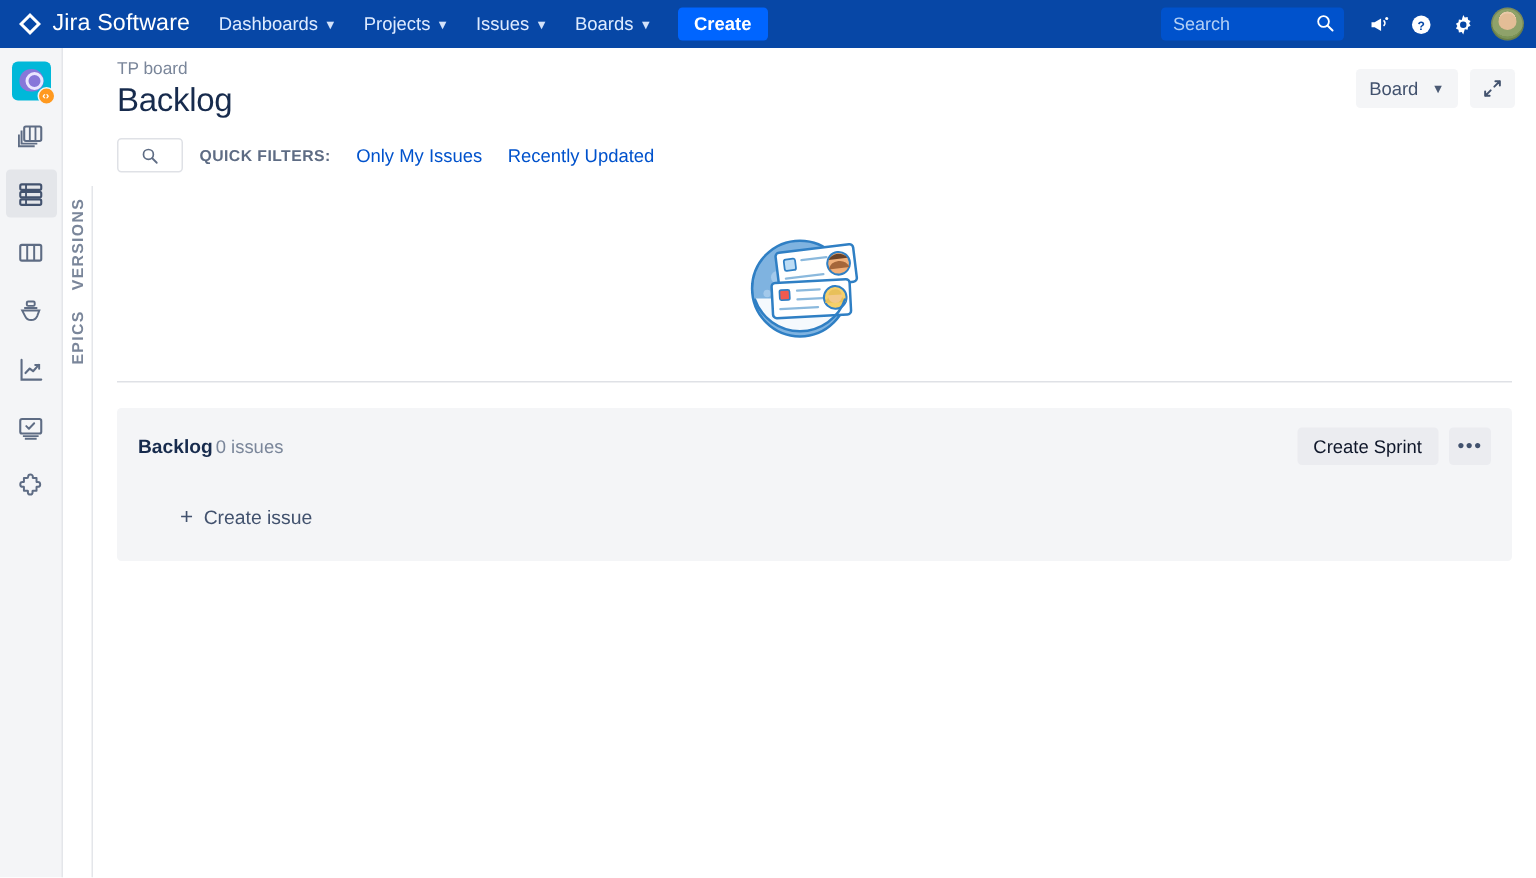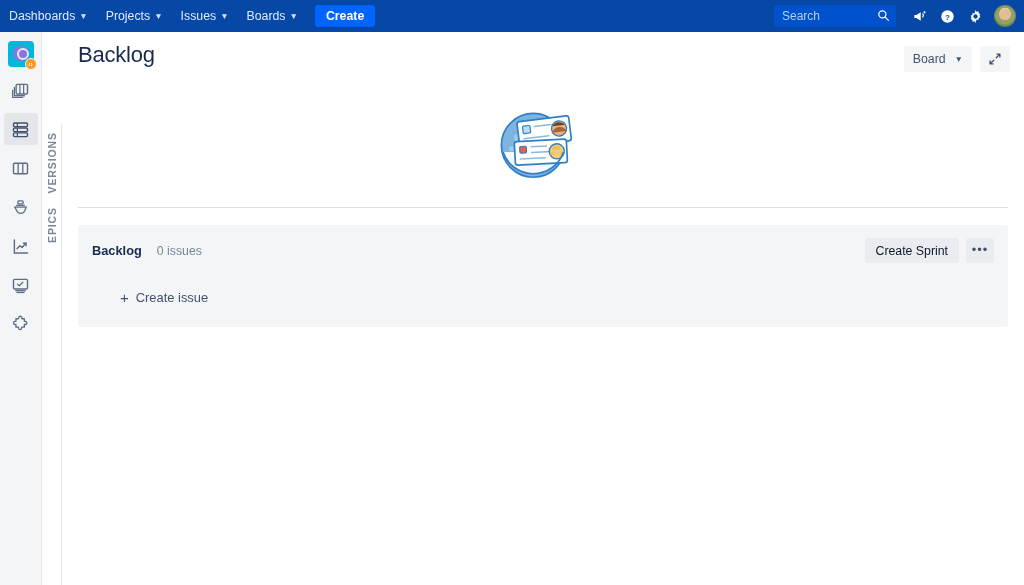--- a/index.html
+++ b/index.html
@@ -147,21 +147,21 @@
 
   .divider { height: 1px; background: #DFE1E6; margin: 23px 16px 0 16px; }
 
   
   .backlog-panel {
     margin: 17px 16px 0 16px; background: #F4F5F7; border-radius: 3px;
     padding: 13px 14px 22px 14px; position: relative; min-height: 93px;
   }
   .backlog-head { display: flex; align-items: center; }
   .backlog-title { font-size: 12.8px; font-weight: 700; color: #172B4D; }
-  .backlog-count { font-size: 12.3px; color: #7A869A; margin-left: 15px; }
+  .backlog-count { font-size: 12.3px; color: #7A869A; margin-left: 2px; }
   .backlog-actions { margin-left: auto; display: flex; align-items: center; gap: 7px; }
   .sprint-btn {
     background: #EBECF0; border: none; border-radius: 3px; height: 25px; padding: 0 11px;
     font-size: 12.3px; color: #0f172a; cursor: pointer; font-family: inherit;
   }
   .dots-btn {
     background: #EBECF0; border: none; border-radius: 3px; width: 28px; height: 25px;
     display: flex; align-items: center; justify-content: center; cursor: pointer;
     color: #42526E; font-size: 13px; letter-spacing: 1px; line-height: 1; padding-bottom: 3px;
   }
@@ -175,20 +175,27 @@
   .scrollbar {
     position: absolute; right: 0; top: 32px; width: 11px; height: 553px; background: #fff;
   }
 </style>
 </head>
 <body>
 
 <div class="app">
 
   <div class="topnav">
+    <div class="brand">
+      <svg class="brand-mark" viewBox="0 0 24 24">
+        <polygon points="12,1 23,12 12,23 1,12" fill="#fff"></polygon>
+        <polygon points="12,5.2 18.8,12 12,18.8 5.2,12" fill="#0747A6"></polygon>
+      </svg>
+      <span class="brand-text">Jira Software</span>
+    </div>
     <div class="navlinks">
       <div class="navlink">
         <span>Dashboards</span>
         <span class="caret">▼</span>
       </div>
       <div class="navlink">
         <span>Projects</span>
         <span class="caret">▼</span>
       </div>
       <div class="navlink">
@@ -301,36 +308,48 @@
   </div>
 
   <div class="side-strip">
     <div class="vert-label">VERSIONS</div>
     <div class="vert-label">EPICS</div>
   </div>
 
   <div class="content">
 
     <div class="page-head">
+      <div class="breadcrumb">TP board</div>
       <div class="page-title">Backlog</div>
 
       <div class="head-right">
         <button class="board-btn">
           <span>Board</span>
           <span class="caret">▼</span>
         </button>
         <button class="icon-btn">
           <svg width="14" height="14" viewBox="0 0 16 16">
             <path d="M9.4 6.6L13.6 2.4M13.6 2.4h-3.4M13.6 2.4v3.4" fill="none" stroke="#42526E" stroke-width="1.5" stroke-linecap="round" stroke-linejoin="round"></path>
             <path d="M6.6 9.4L2.4 13.6M2.4 13.6h3.4M2.4 13.6v-3.4" fill="none" stroke="#42526E" stroke-width="1.5" stroke-linecap="round" stroke-linejoin="round"></path>
           </svg>
         </button>
       </div>
     </div>
 
+    <div class="filter-bar">
+      <div class="filter-search">
+        <svg width="12" height="12" viewBox="0 0 16 16">
+          <circle cx="6.6" cy="6.6" r="4.4" fill="none" stroke="#5E6C84" stroke-width="1.5"></circle>
+          <line x1="10" y1="10" x2="14" y2="14" stroke="#5E6C84" stroke-width="1.6" stroke-linecap="round"></line>
+        </svg>
+      </div>
+      <div class="qf-label">QUICK FILTERS:</div>
+      <div class="qf-link">Only My Issues</div>
+      <div class="qf-link">Recently Updated</div>
+    </div>
 
     <div class="empty-state">
       <svg class="empty-illustration" viewBox="0 0 100 100">
         <circle cx="48" cy="54" r="38" fill="#7FB3E0"></circle>
         <circle cx="30" cy="45" r="5" fill="#a9cdec" opacity="0.85"></circle>
         <circle cx="22" cy="58" r="3" fill="#a9cdec" opacity="0.85"></circle>
         <path d="M12 62a38 38 0 0072 0z" fill="#ffffff" opacity="0.92"></path>
         <circle cx="48" cy="54" r="38" fill="none" stroke="#2f7fc4" stroke-width="2"></circle>
         <g transform="rotate(-7 62 38)">
           <rect x="30" y="22" width="62" height="30" rx="3" fill="#fff" stroke="#2f7fc4" stroke-width="2"></rect>

